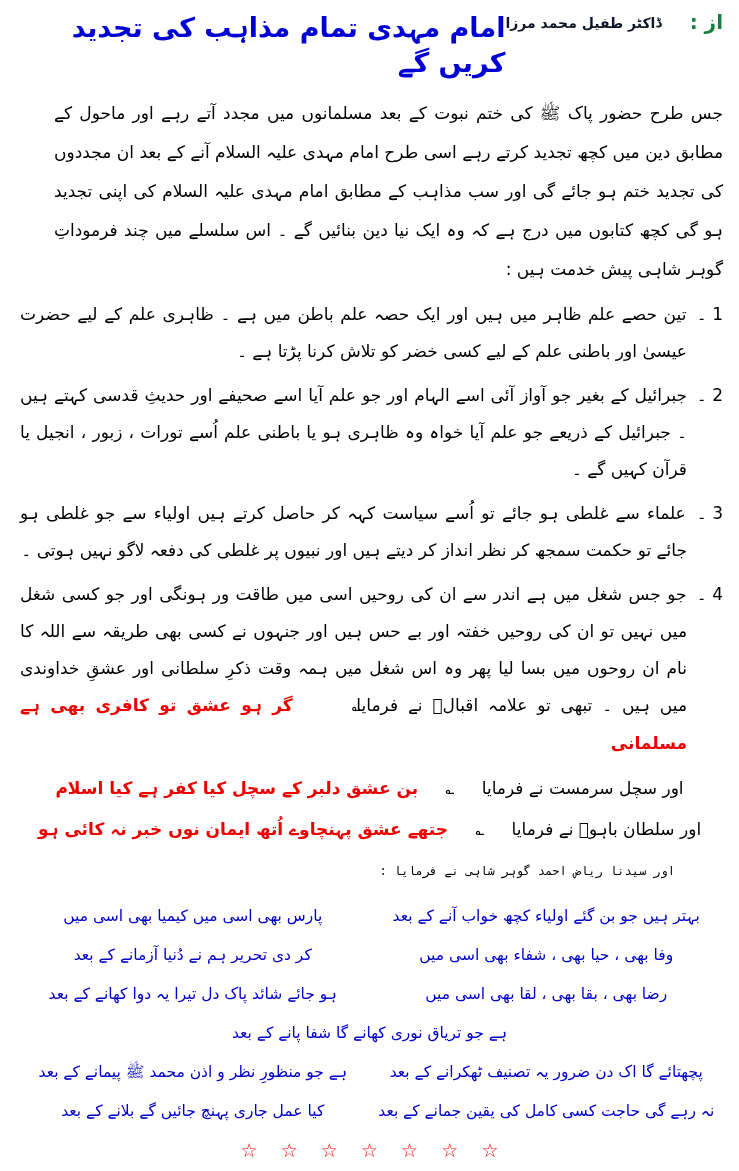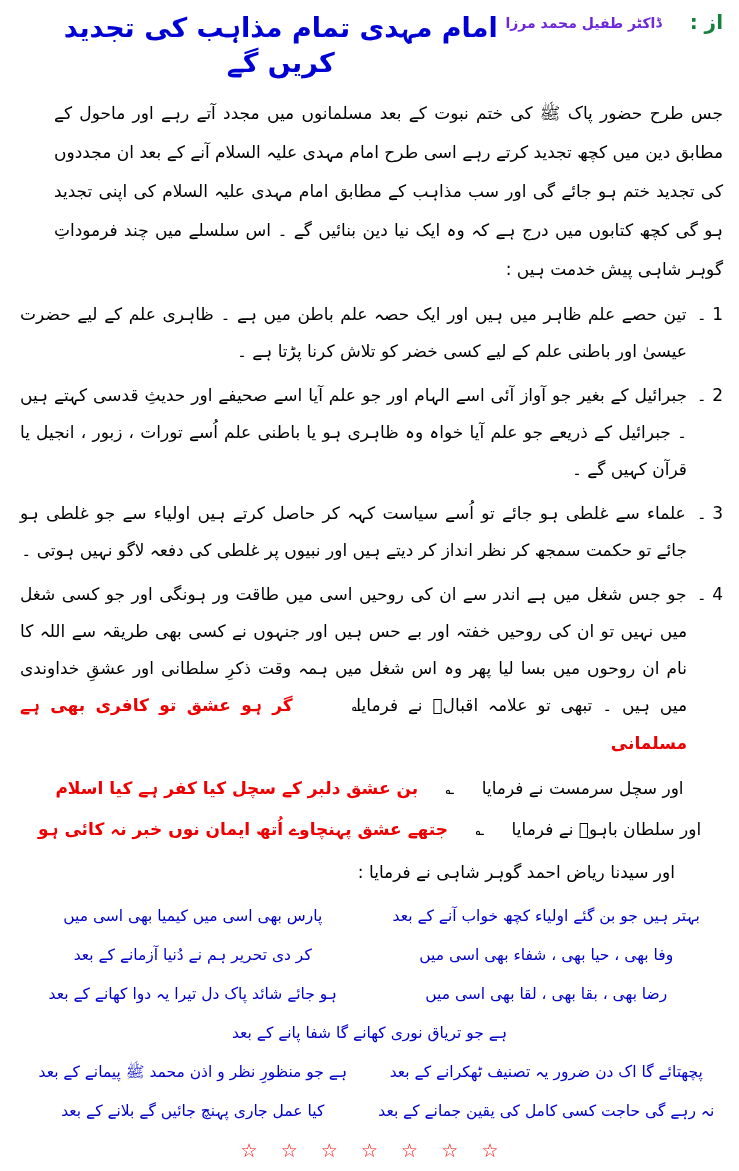--- a/index.html
+++ b/index.html
@@ -5,32 +5,32 @@
   html,body{margin:0;padding:0;background:#fff;}
   .page{
     width:739px;height:1171px;box-sizing:border-box;
     background:#ffffff;overflow:hidden;direction:rtl;
     font-family:"DejaVu Sans",sans-serif;color:#000;
     padding:6px 16px 0 16px;
   }
   
   .header{display:flex;align-items:flex-start;margin-top:4px;}
   .byline-label{color:#15803d;font-weight:bold;font-size:20px;white-space:nowrap;}
-  .author{color:#6d28d9;font-size:14px;font-weight:bold;white-space:nowrap;margin-right:28px;margin-top:5px;}
-  .main-title{flex:1;text-align:center;color:#0000d4;font-weight:bold;font-size:27px;line-height:1.3;margin-left:40px;}
+  .author{color:#0f172a;font-size:14px;font-weight:bold;white-space:nowrap;margin-right:28px;margin-top:5px;}
+  .main-title{flex:1;text-align:right;color:#0000d4;font-weight:bold;font-size:27px;line-height:1.3;margin-left:40px;}
   
   .intro{font-size:17px;line-height:39px;text-align:justify;margin-top:14px;margin-left:38px;}
   
   .point{font-size:17px;line-height:37px;text-align:justify;margin:7px 0 7px 4px;padding-right:36px;text-indent:-36px;}
   .pnum{display:inline-block;text-indent:0;min-width:30px;}
   .verse-marker{display:inline-block;margin:0 22px;color:#000;font-size:15px;}
   .quote-red{color:#ee0000;font-weight:bold;}
   
   .saying{text-align:center;font-size:17px;line-height:38px;margin:2px 0;}
-  .couplets-intro{text-align:left;font-size:17px;line-height:38px;margin:4px 48px 6px 0;text-align:right;padding-left:110px;}
+  .couplets-intro{text-align:left;font-size:12px;line-height:38px;margin:4px 48px 6px 0;text-align:right;padding-left:110px;font-family:Liberation Mono, monospace;}
   .couplets-intro-inner{display:inline-block;}
   
   .couplets{color:#0000c8;margin-top:4px;}
   .couplet-row{display:flex;}
   .hemi{flex:1;text-align:center;font-size:15.5px;line-height:39px;}
   
   .stars-row{text-align:center;margin:8px 0 2px 0;}
   .star{color:#ff0000;font-size:19px;margin:0 9px;}
   
   .note{margin-top:6px;}

